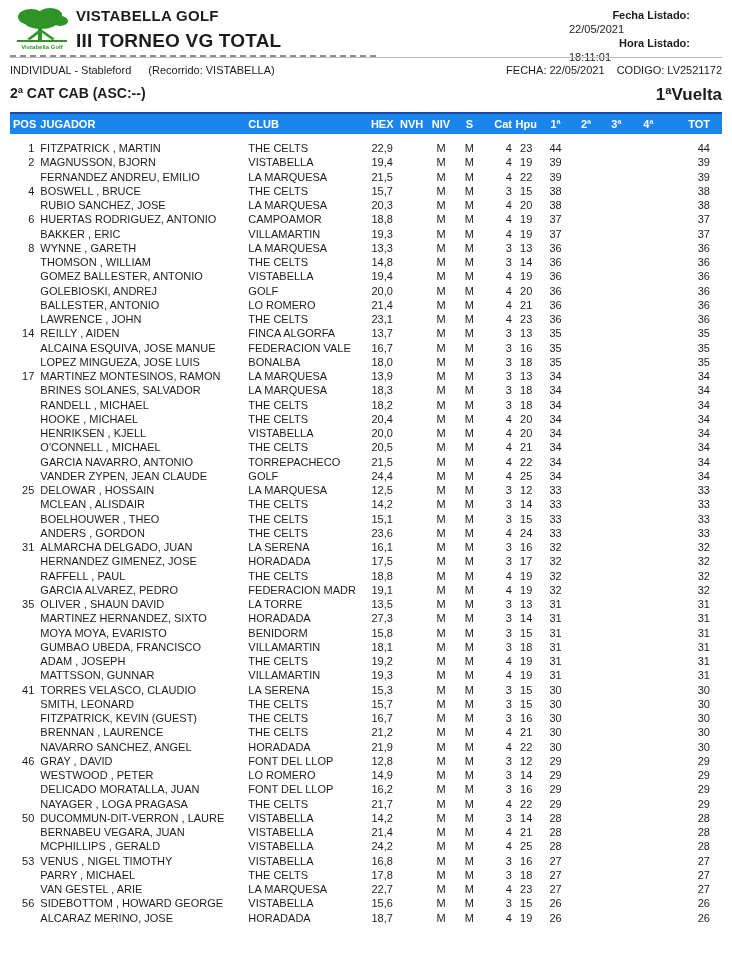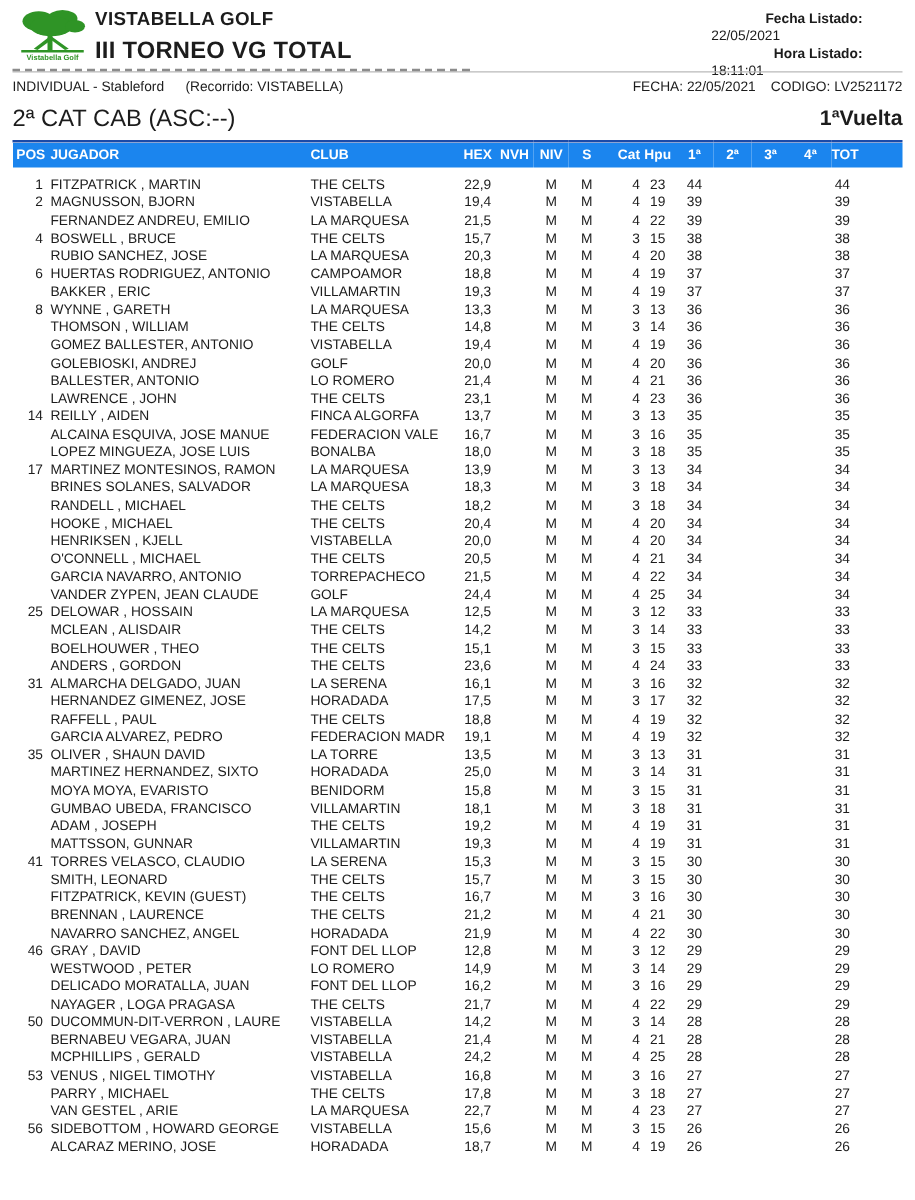--- a/index.html
+++ b/index.html
@@ -24,21 +24,21 @@
   .dash-left { position: absolute; left: 0; top: 0; width: 368px; height: 2px;
     background: repeating-linear-gradient(90deg, #8c8c8c 0 6px, transparent 6px 10px); }
 
   .info-line1 { position: absolute; top: 64px; left: 10px; width: 712px; display: flex;
     justify-content: space-between; font-size: 11px; }
   .info-recorrido { margin-left: 14px; }
   .info-codigo { margin-left: 9px; }
 
   .info-line2 { position: absolute; top: 85px; left: 10px; width: 712px; display: flex;
     justify-content: space-between; }
-  .category-title { font-size: 19px; font-weight: normal; }
+  .category-title { font-size: 14px; font-weight: bold; }
   .round-title { font-size: 17px; font-weight: bold; text-align: center; }
 
   table.results { position: absolute; top: 112px; left: 10px; width: 712px;
     table-layout: fixed; border-collapse: collapse; }
   thead tr { background: #1b85ee; height: 21px; border-top: 2px solid #1a4aa8; }
   thead th { color: #ffffff; font-size: 11px; font-weight: bold; line-height: 19px; white-space: nowrap; overflow: hidden; }
   tbody td { font-size: 11px; line-height: 14.25px; height: 14.25px; white-space: nowrap; overflow: hidden; }
   tbody tr:first-child td { padding-top: 7px; }
 
   .c-pos    { width: 26px; text-align: right; padding-right: 2px; }
@@ -47,21 +47,21 @@
   .c-hex    { width: 28px; text-align: center; }
   .c-nvh    { width: 30px; text-align: center; }
   .c-niv    { width: 28px; text-align: center; }
   .c-s      { width: 28px; text-align: center; }
   .c-cat    { width: 28px; text-align: right; }
   .c-hpu    { width: 28px; text-align: center; }
   .c-r1     { width: 30px; text-align: center; }
   .c-r2     { width: 30px; text-align: center; }
   .c-r3     { width: 30px; text-align: center; }
   .c-r4     { width: 33px; text-align: center; }
-  .c-tot    { width: 56px; text-align: right; padding-right: 42px; }
+  .c-tot    { width: 56px; text-align: right; padding-right: 12px; }
   thead th.c-pos { text-align: left; padding-left: 3px; }
 </style>
 </head>
 <body>
 
 <div class="top-header">
   <div class="logo">
     <span>
       <svg width="58" height="38" viewBox="0 0 58 38">
         <g fill="#2f9426">
@@ -659,21 +659,21 @@
         <td class="c-r1">31</td>
         <td class="c-r2"></td>
         <td class="c-r3"></td>
         <td class="c-r4"></td>
         <td class="c-tot">31</td>
       </tr>
       <tr>
         <td class="c-pos"></td>
         <td class="c-jugador">MARTINEZ HERNANDEZ, SIXTO</td>
         <td class="c-club">HORADADA</td>
-        <td class="c-hex">25,0</td>
+        <td class="c-hex">27,3</td>
         <td class="c-nvh"></td>
         <td class="c-niv">M</td>
         <td class="c-s">M</td>
         <td class="c-cat">3</td>
         <td class="c-hpu">14</td>
         <td class="c-r1">31</td>
         <td class="c-r2"></td>
         <td class="c-r3"></td>
         <td class="c-r4"></td>
         <td class="c-tot">31</td>

